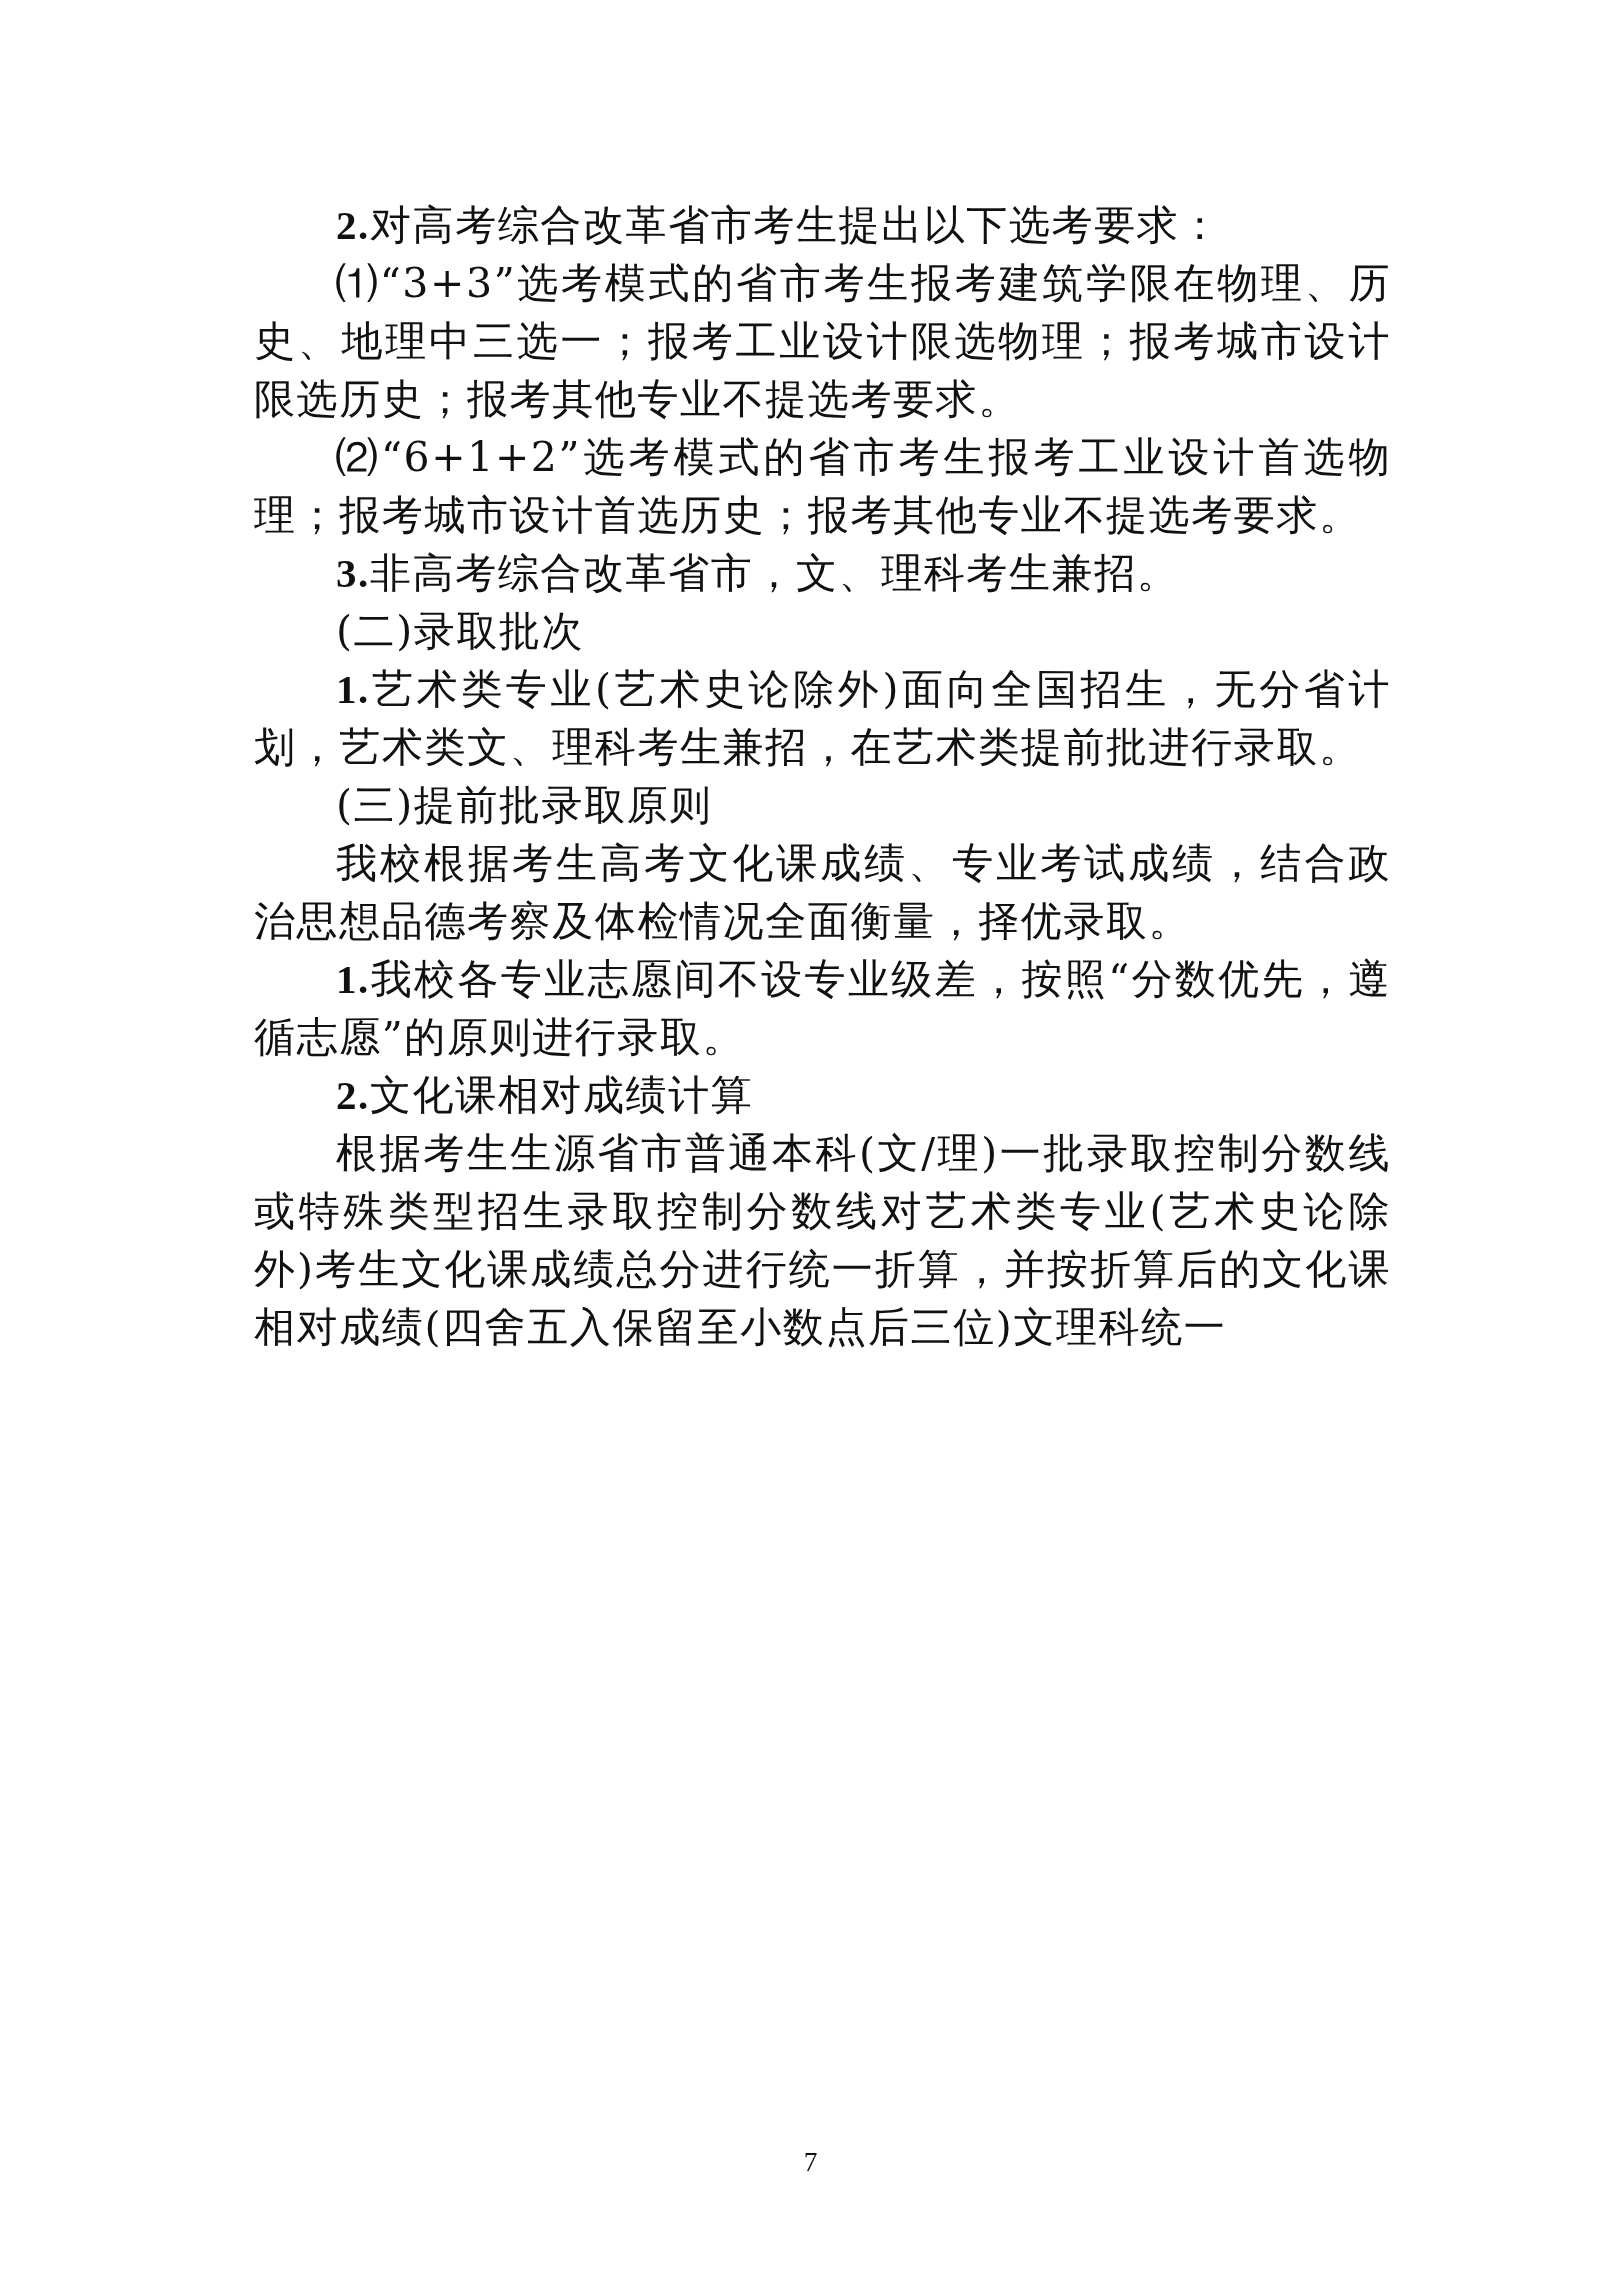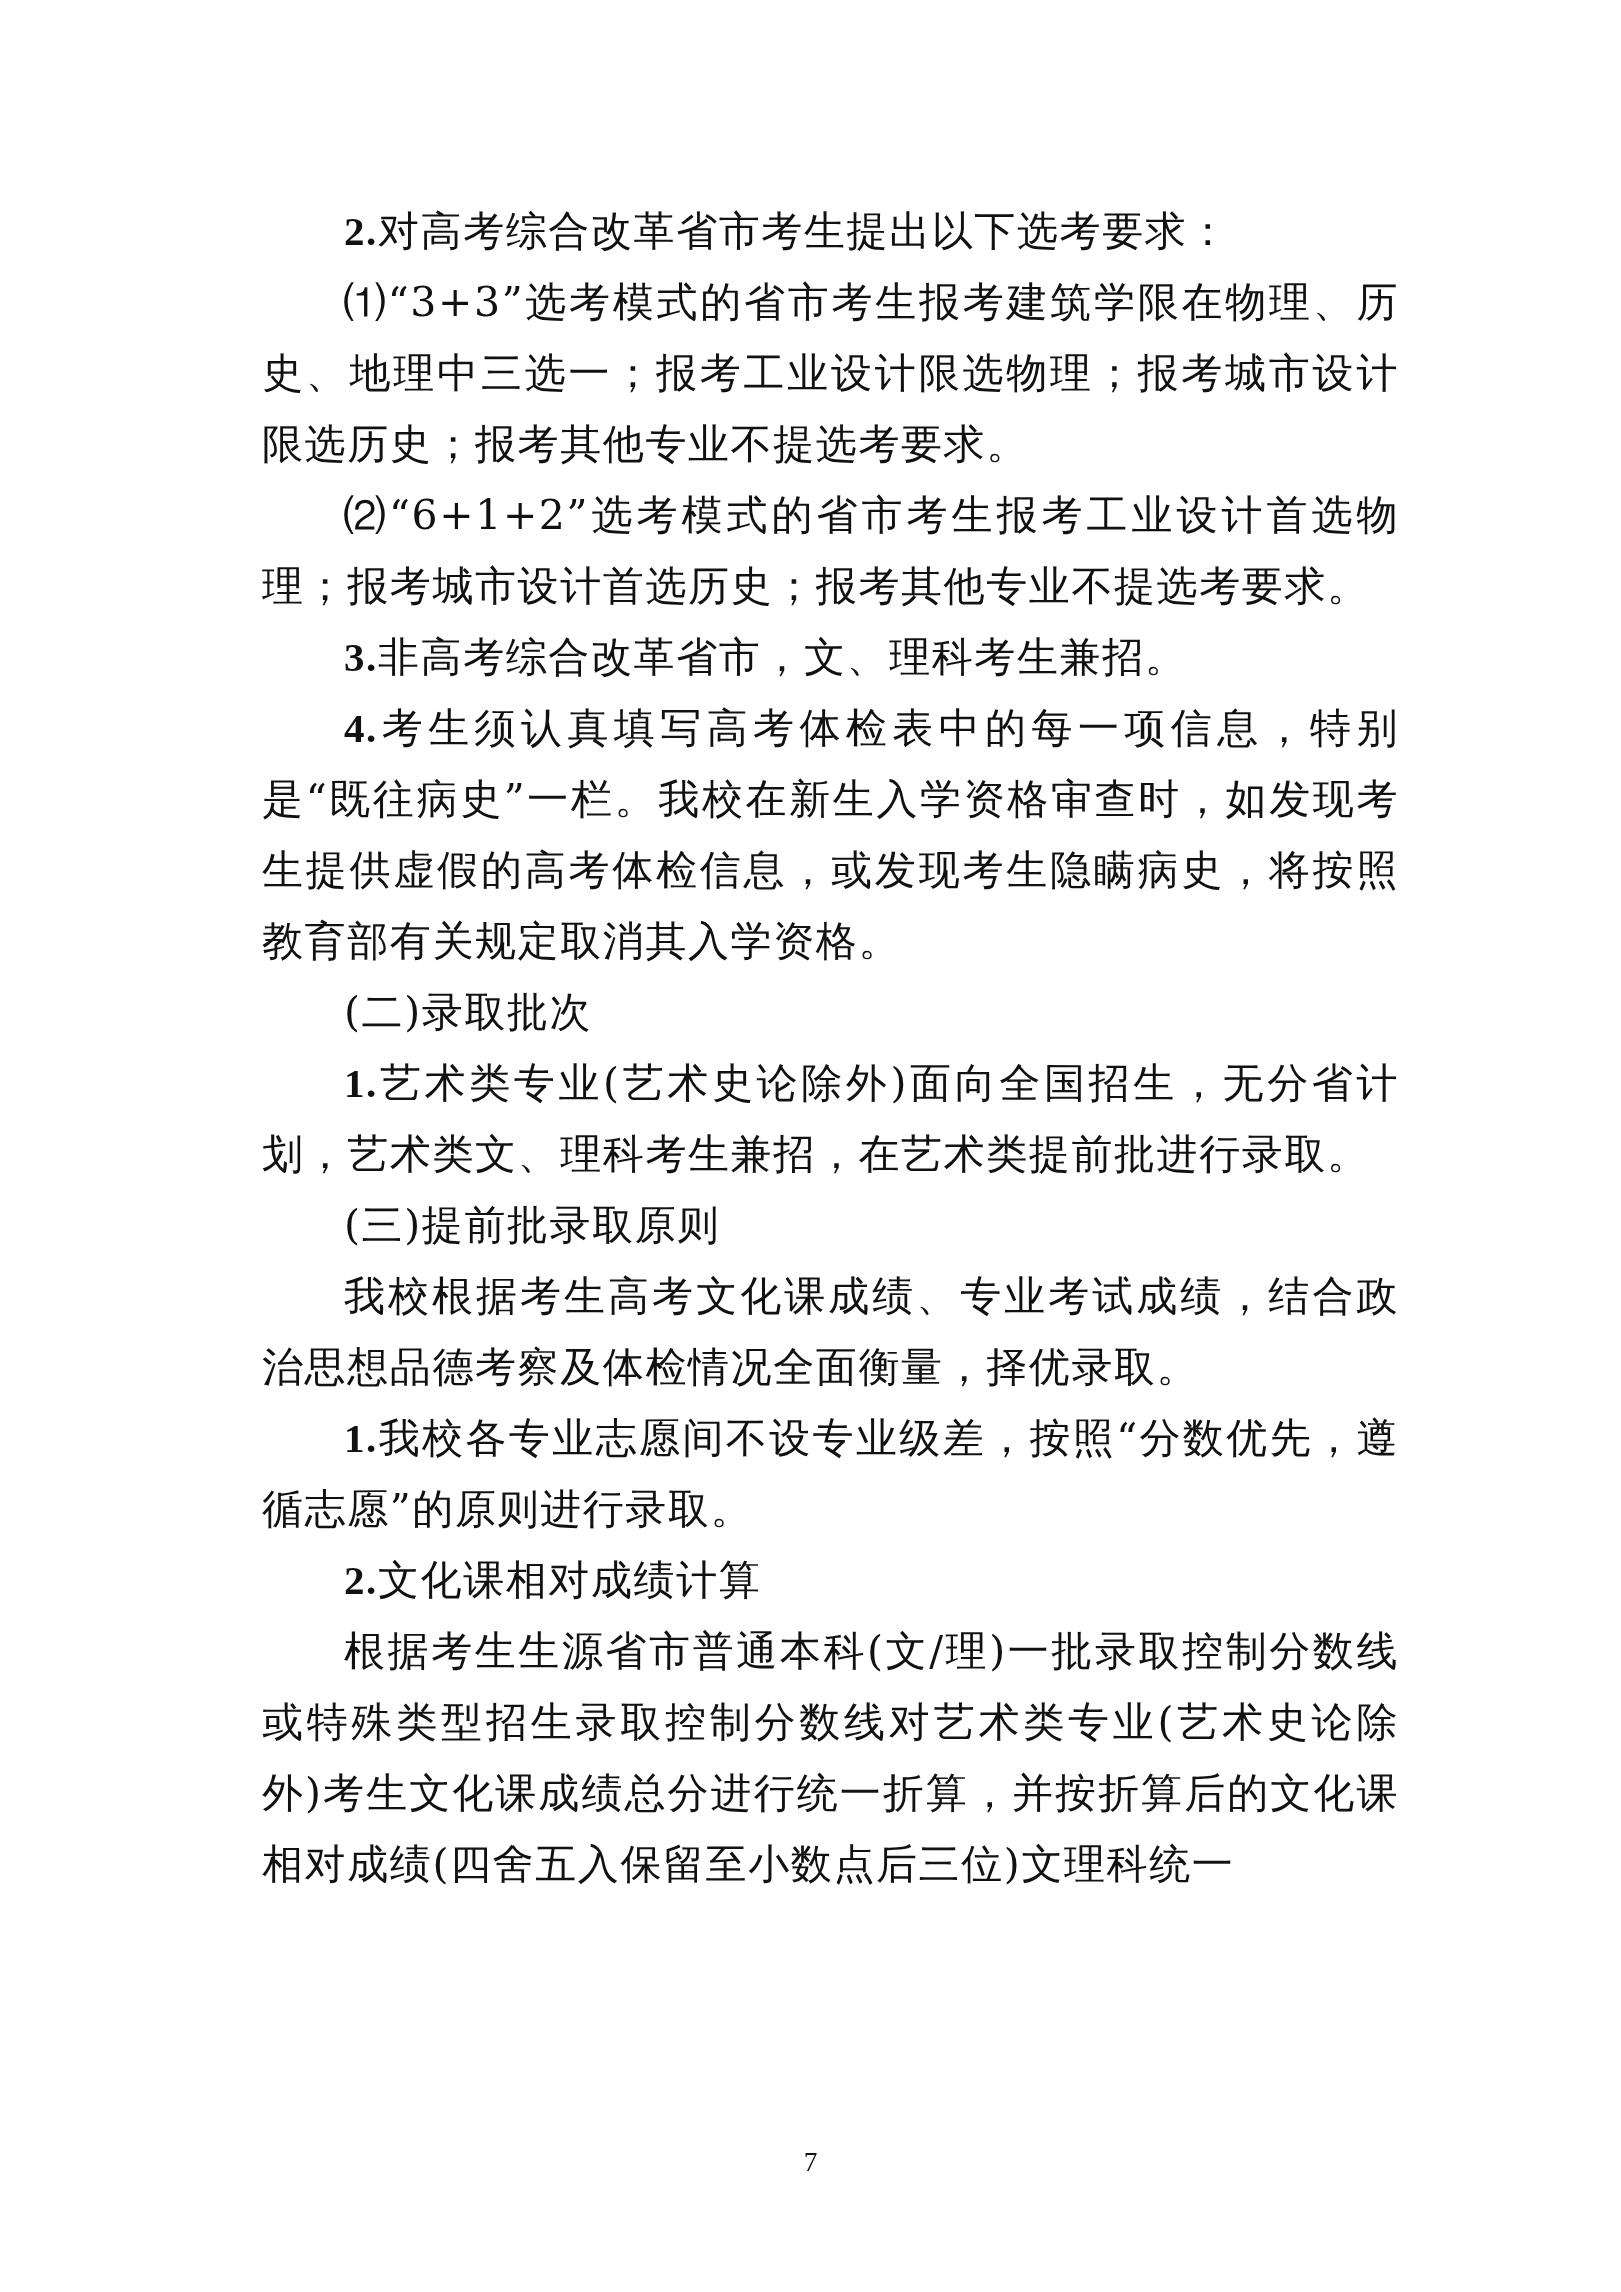--- a/index.html
+++ b/index.html
@@ -1,41 +1,40 @@
 <!DOCTYPE html>
 <html><head>
   <meta charset="utf-8">
   <style>
     html, body { margin: 0; padding: 0; background: #ffffff; }
     body { width: 1621px; height: 2293px; position: relative; overflow: hidden; }
     .page { position: absolute; left: 0; top: 0; width: 1621px; height: 2293px; background: #fff; }
     .body-text {
-      position: absolute; left: 262px; top: 196px; width: 1137px;
+      position: absolute; left: 254px; top: 196px; width: 1137px;
       font-family: "DejaVu Serif", "Liberation Serif", serif;
-      font-size: 41px; line-height: 71px; color: #111;
+      font-size: 41px; line-height: 58px; color: #111;
       letter-spacing: 1.6px; text-align: justify;
     }
     .para { margin: 0; text-indent: 2em; }
     .num { font-weight: bold; font-family: "Liberation Serif", serif; }
     .heading { margin: 0; text-indent: 2em; font-weight: normal; }
     .page-number {
       position: absolute; left: 0; width: 1621px; top: 2147px; text-align: center;
       font-family: "Liberation Serif", serif; font-size: 27.4px; color: #111;
     }
   </style>
 </head>
 <body>
 
 <div class="page">
   <div class="body-text">
     <p class="para"><span class="num">2.</span><span>对高考综合改革省市考生提出以下选考要求：</span></p>
     <p class="para"><span>⑴“3+3”选考模式的省市考生报考建筑学限在物理、历史、地理中三选一；报考工业设计限选物理；报考城市设计限选历史；报考其他专业不提选考要求。</span></p>
     <p class="para"><span>⑵“6+1+2”选考模式的省市考生报考工业设计首选物理；报考城市设计首选历史；报考其他专业不提选考要求。</span></p>
     <p class="para"><span class="num">3.</span><span>非高考综合改革省市，文、理科考生兼招。</span></p>
-    <p class="para"><span class="num">4.</span><span>考生须认真填写高考体检表中的每一项信息，特别是“既往病史”一栏。我校在新生入学资格审查时，如发现考生提供虚假的高考体检信息，或发现考生隐瞒病史，将按照教育部有关规定取消其入学资格。</span></p>
     <p class="heading">(二)录取批次</p>
     <p class="para"><span class="num">1.</span><span>艺术类专业(艺术史论除外)面向全国招生，无分省计划，艺术类文、理科考生兼招，在艺术类提前批进行录取。</span></p>
     <p class="heading">(三)提前批录取原则</p>
     <p class="para"><span>我校根据考生高考文化课成绩、专业考试成绩，结合政治思想品德考察及体检情况全面衡量，择优录取。</span></p>
     <p class="para"><span class="num">1.</span><span>我校各专业志愿间不设专业级差，按照“分数优先，遵循志愿”的原则进行录取。</span></p>
     <p class="para"><span class="num">2.</span><span>文化课相对成绩计算</span></p>
     <p class="para"><span>根据考生生源省市普通本科(文/理)一批录取控制分数线或特殊类型招生录取控制分数线对艺术类专业(艺术史论除外)考生文化课成绩总分进行统一折算，并按折算后的文化课相对成绩(四舍五入保留至小数点后三位)文理科统一</span></p>
   </div>
   <div class="page-number">7</div>
 </div>

